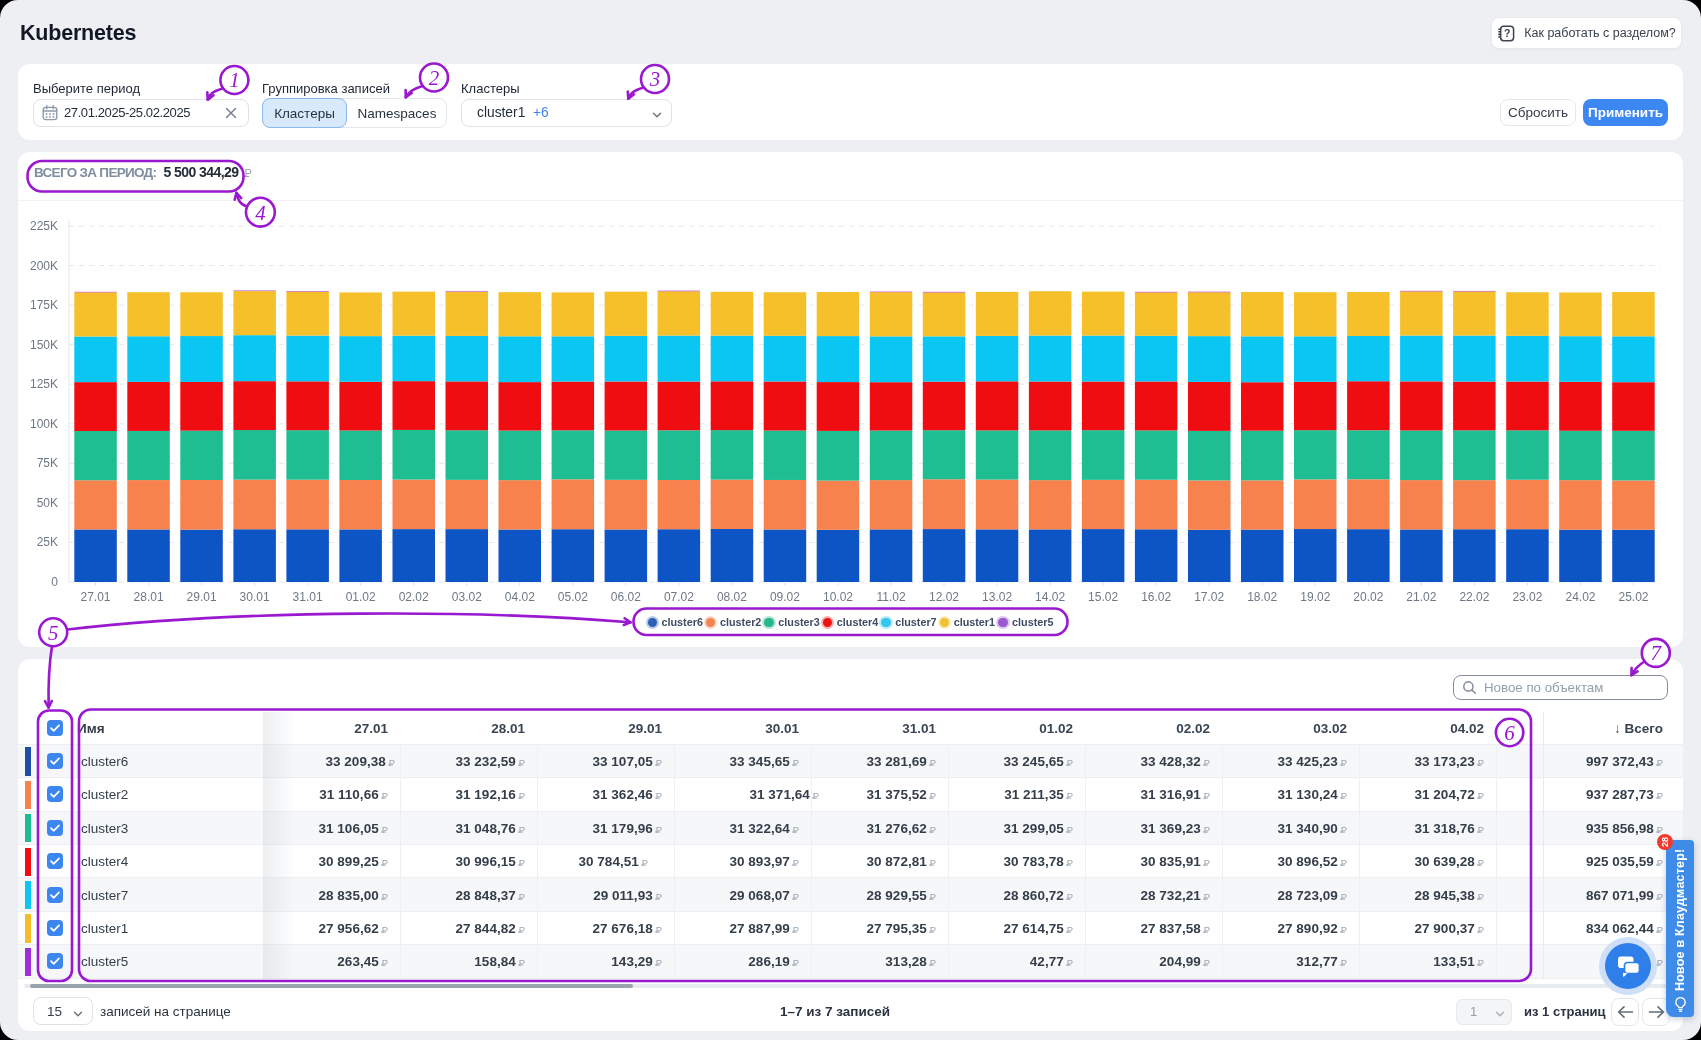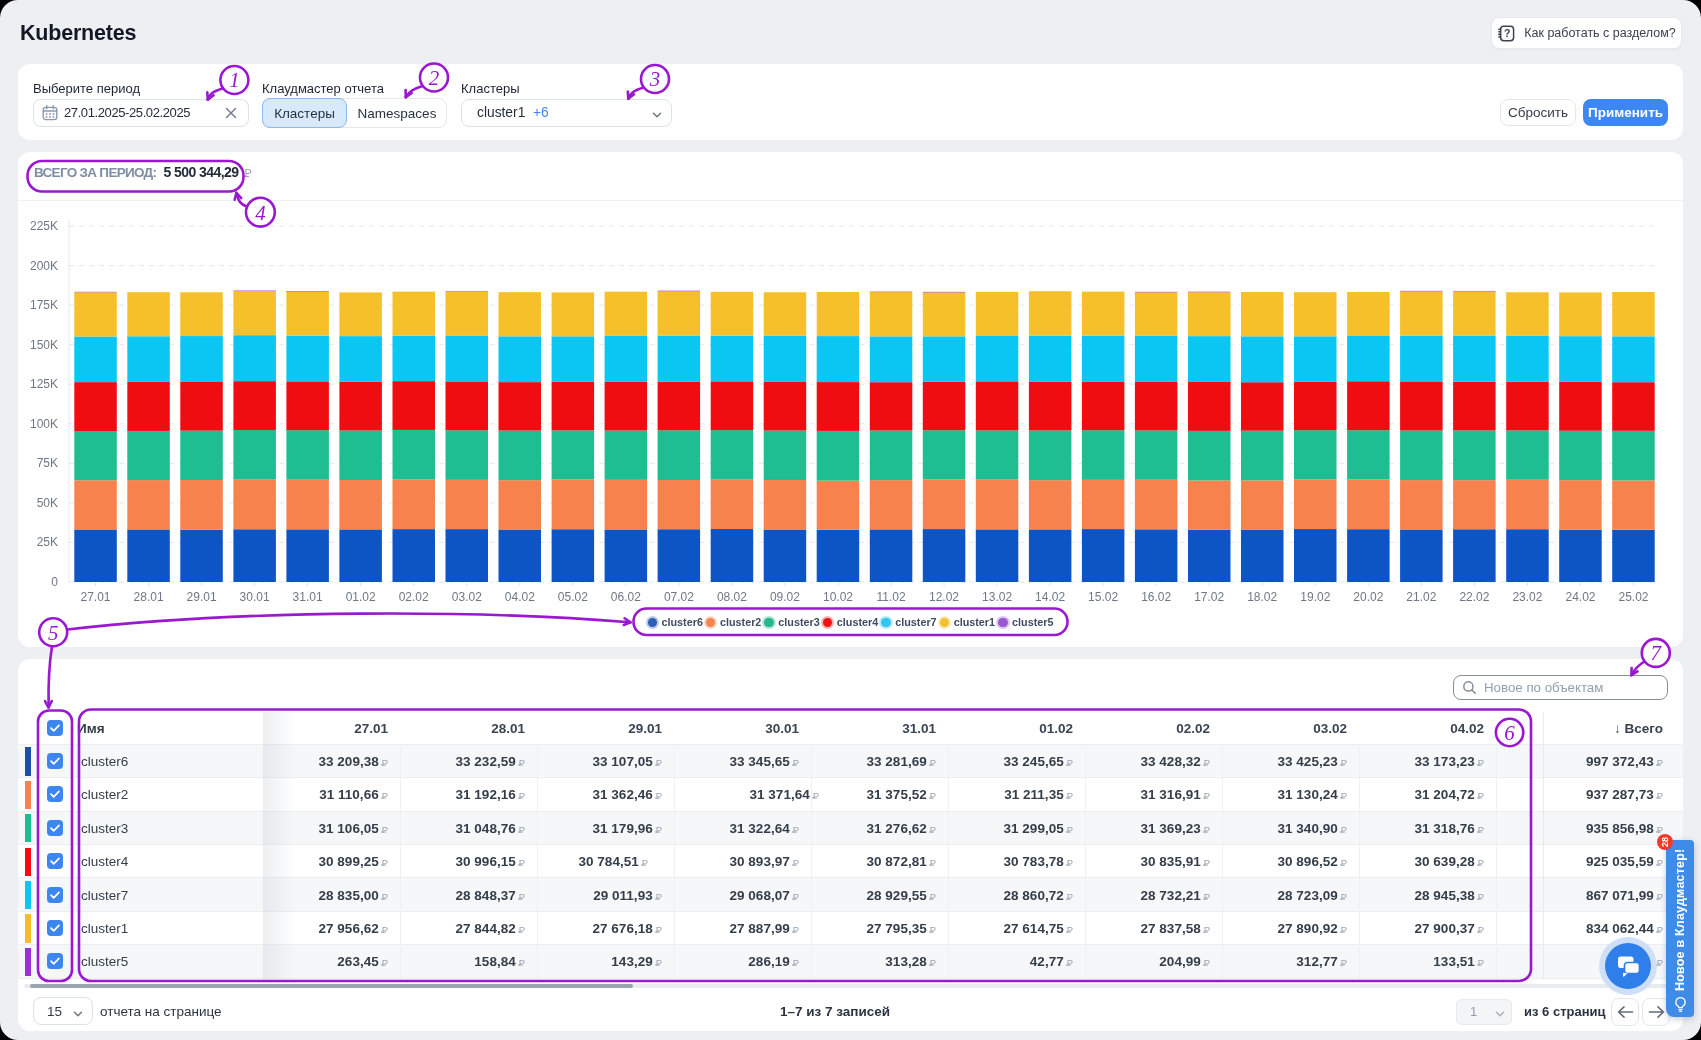--- a/index.html
+++ b/index.html
@@ -27,21 +27,21 @@
       <svg width="19" height="19" viewBox="0 0 19 19" fill="none" stroke="#3c4450" stroke-width="1.5">
         <rect x="3.6" y="2.2" width="13" height="14.6" rx="3.2"></rect>
         <path d="M3.6 5.2H1.9M3.6 7.8H1.9M3.6 10.4H1.9M3.6 13H1.9" stroke-linecap="round" stroke-width="1.6"></path>
         <text x="10.3" y="13.4" font-size="10.5" font-family="Liberation Sans" font-weight="700" fill="#3c4450" stroke="none" text-anchor="middle">?</text>
       </svg>
       <span style="margin-left:8px">Как работать с разделом?</span>
     </div>
 
   <div class="card" style="left:18px;top:64px;width:1665px;height:76px">
     <div class="lbl" style="left:15px;top:17px">Выберите период</div>
-    <div class="lbl" style="left:244px;top:17px">Клаудмастер отчета</div>
+    <div class="lbl" style="left:244px;top:17px">Группировка записей</div>
     <div class="lbl" style="left:443px;top:17px">Кластеры</div>
     <div class="inp" style="left:15px;top:35px;width:216px;height:28px"></div>
     <div class="abs" style="left:23px;top:40px"><svg width="18" height="18" viewBox="0 0 18 18" fill="none" stroke="#8c9aaa" stroke-width="1.4">
           <rect x="2.2" y="3.4" width="13.6" height="12.2" rx="2.6"></rect>
           <path d="M5.8 1.8v3M12.2 1.8v3M2.4 7h13.2" stroke-linecap="round"></path>
           <g fill="#8c9aaa" stroke="none">
             <circle cx="5.6" cy="10" r=".9"></circle>
             <circle cx="9" cy="10" r=".9"></circle>
             <circle cx="12.4" cy="10" r=".9"></circle>
             <circle cx="5.6" cy="13" r=".9"></circle>
@@ -369,21 +369,21 @@
       <div class="tc" style="left:1341.0px;width:137.0px">04.02</div>
 <div class="tc tot" style="font-weight:600;color:#39434f"><span style="font-weight:400;color:#4a545f">↓</span> Всего</div>
     </div>
 <div class="trow" style="top:744.8px;height:33.4px;background:#f6f7f9">
       <div style="position:absolute;left:6.5px;top:2.5px;width:6.5px;height:28.4px;background:#1d4fa6"></div>
 <div class="cbx" style="left:29px"><svg width="16" height="16" viewBox="0 0 16 16">
           <rect width="16" height="16" rx="4" fill="#3b87ef"></rect>
           <path d="M4 8.2l2.7 2.7L12 5.4" stroke="#fff" stroke-width="1.7" fill="none" stroke-linecap="round" stroke-linejoin="round"></path>
         </svg></div>
 <div class="nm">cluster6</div>
-      <div class="tc" style="left:245.0px;width:137.0px">33 209,38<span class="rb" style="color:#9aa4af;font-size:9.5px"></span></div>
+      <div class="tc" style="left:252px;width:137.0px">33 209,38<span class="rb" style="color:#9aa4af;font-size:9.5px"></span></div>
       <div class="tc" style="left:382.0px;width:137.0px">33 232,59<span class="rb" style="color:#9aa4af;font-size:9.5px"></span></div>
       <div class="tc" style="left:519.0px;width:137.0px">33 107,05<span class="rb" style="color:#9aa4af;font-size:9.5px"></span></div>
       <div class="tc" style="left:656.0px;width:137.0px">33 345,65<span class="rb" style="color:#9aa4af;font-size:9.5px"></span></div>
       <div class="tc" style="left:793.0px;width:137.0px">33 281,69<span class="rb" style="color:#9aa4af;font-size:9.5px"></span></div>
       <div class="tc" style="left:930.0px;width:137.0px">33 245,65<span class="rb" style="color:#9aa4af;font-size:9.5px"></span></div>
       <div class="tc" style="left:1067.0px;width:137.0px">33 428,32<span class="rb" style="color:#9aa4af;font-size:9.5px"></span></div>
       <div class="tc" style="left:1204.0px;width:137.0px">33 425,23<span class="rb" style="color:#9aa4af;font-size:9.5px"></span></div>
       <div class="tc" style="left:1341.0px;width:137.0px">33 173,23<span class="rb" style="color:#9aa4af;font-size:9.5px"></span></div>
 <div class="tc tot">997 372,43<span class="rb" style="color:#9aa4af;font-size:9.5px"></span></div>
     </div>
@@ -510,28 +510,28 @@
   <div class="abs" style="left:1543px;top:712px;width:1px;height:267px;background:#e8ebee"></div>
 
   <div class="abs" style="left:24px;top:984px;width:1653px;height:4px;background:#e9ecef;border-radius:2px"></div>
   <div class="abs" style="left:30px;top:984px;width:603px;height:4px;background:#9aa4ad;border-radius:2px"></div>
 
   <div class="inp" style="left:33px;top:997px;width:60px;height:28px"></div>
   <div class="abs" style="left:47px;top:1004px;font-size:13.5px;color:#333d49">15</div>
   <div class="abs" style="left:72px;top:1006px"><svg width="12" height="12" viewBox="0 0 12 12" fill="none" stroke="#6e7884" stroke-width="1.5" stroke-linecap="round" stroke-linejoin="round">
         <path d="M2.5 4.2L6 7.8l3.5-3.6"></path>
       </svg></div>
-  <div class="abs" style="left:100px;top:1004px;font-size:13.5px;font-weight:500;color:#2b3440">отчета на странице</div>
+  <div class="abs" style="left:100px;top:1004px;font-size:13.5px;font-weight:500;color:#2b3440">записей на странице</div>
   <div class="abs" style="left:700px;top:1004px;width:270px;text-align:center;font-size:13.5px;font-weight:700;color:#2b3440">1–7 из 7 записей</div>
   <div class="abs" style="left:1456px;top:999px;width:56px;height:26px;background:#f4f5f7;border:1px solid #e6e9ed;border-radius:6px"></div>
   <div class="abs" style="left:1470px;top:1004px;font-size:13px;color:#949ea8">1</div>
   <div class="abs" style="left:1494px;top:1006px;opacity:.55"><svg width="12" height="12" viewBox="0 0 12 12" fill="none" stroke="#6e7884" stroke-width="1.5" stroke-linecap="round" stroke-linejoin="round">
         <path d="M2.5 4.2L6 7.8l3.5-3.6"></path>
       </svg></div>
-  <div class="abs" style="left:1524px;top:1004px;font-size:13px;font-weight:700;color:#2b3440">из 6 страниц</div>
+  <div class="abs" style="left:1524px;top:1004px;font-size:13px;font-weight:700;color:#2b3440">из 1 страниц</div>
   <div class="btn" style="left:1611px;top:998px;width:28px;height:28px;background:#fff;border:1px solid #e3e7ea">
       <svg width="17" height="14" viewBox="0 0 17 14" fill="none" stroke="#626c77" stroke-width="1.6" stroke-linecap="round" stroke-linejoin="round">
         <path d="M15.5 7H2M7 1.8L1.6 7 7 12.2"></path>
       </svg>
     </div>
   <div class="btn" style="left:1642px;top:998px;width:28px;height:28px;background:#fff;border:1px solid #e3e7ea">
       <svg width="17" height="14" viewBox="0 0 17 14" fill="none" stroke="#626c77" stroke-width="1.6" stroke-linecap="round" stroke-linejoin="round">
         <path d="M1.5 7H15M10 1.8L15.4 7 10 12.2"></path>
       </svg>
     </div>

